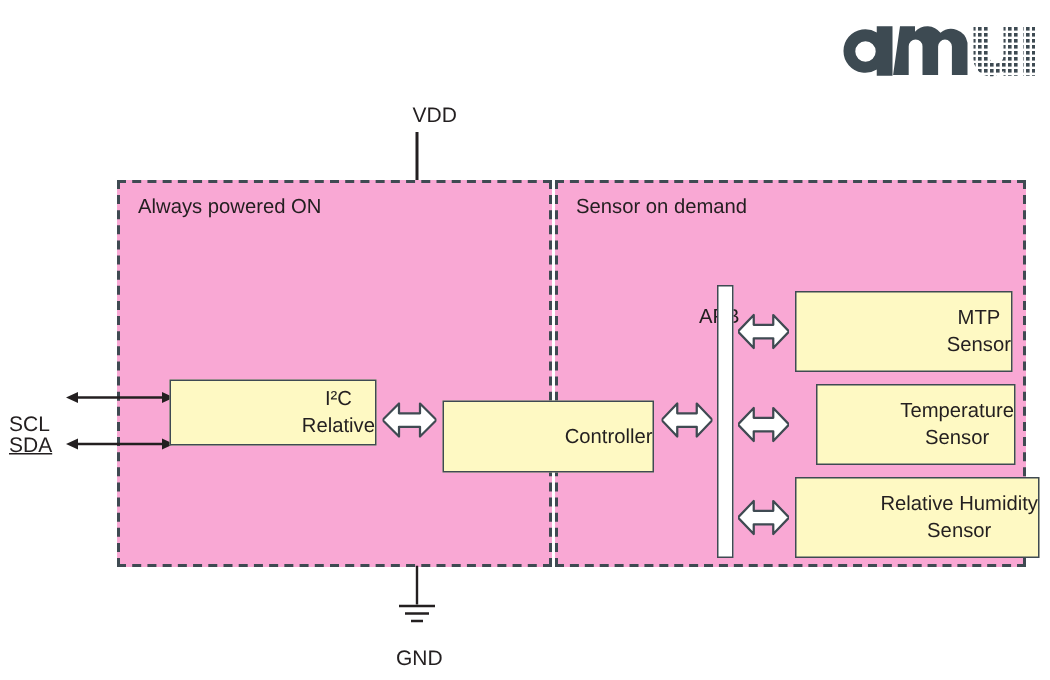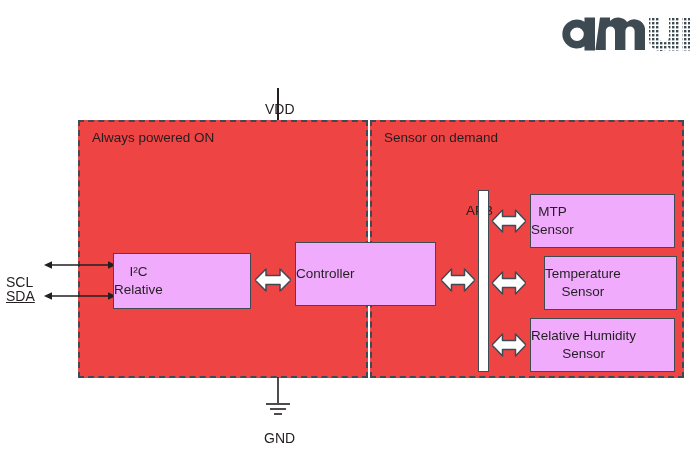--- a/index.html
+++ b/index.html
@@ -28,21 +28,21 @@
     position: absolute;
     left: 556px;
     top: 6px;
     width: 134px;
     height: 46px;
   }
 
   
   .region {
     position: absolute;
-    background: #ef4444;
+    background: #f9a8d4;
     border: 2px dashed #3f4a52;
     box-sizing: border-box;
   }
   #region-left {
     left: 78px;
     top: 120px;
     width: 290px;
     height: 258px;
   }
   #region-right {
@@ -56,36 +56,36 @@
     left: 12px;
     top: 8px;
     font-size: 13.5px;
     color: #231f20;
     white-space: nowrap;
   }
 
   
   .block {
     position: absolute;
-    background: #f0abfc;
+    background: #fef9c3;
     border: 1.6px solid #3f4a52;
     box-sizing: border-box;
     display: flex;
     align-items: center;
-    justify-content: flex-start;
+    justify-content: flex-end;
     text-align: center;
     font-size: 13.5px;
     line-height: 1.32;
     color: #231f20;
   }
-  #block-i2c      { left: 113px; top: 253px; width: 138px; height: 56px; }
-  #block-ctrl     { left: 295px; top: 242px; width: 141px; height: 64px; }
+  #block-i2c      { left: 113px; top: 253px; width: 138px; height: 44px; }
+  #block-ctrl     { left: 295px; top: 267px; width: 141px; height: 48px; }
   #block-mtp      { left: 530px; top: 194px; width: 145px; height: 54px; }
   #block-temp     { left: 544px; top: 256px; width: 133px; height: 54px; }
-  #block-rh       { left: 530px; top: 318px; width: 145px; height: 54px; }
+  #block-rh       { left: 530px; top: 318px; width: 163px; height: 54px; }
 
   
   #apb-bar {
     position: absolute;
     left: 478px;
     top: 190px;
     width: 11px;
     height: 182px;
     background: #ffffff;
     border: 1.6px solid #3f4a52;
@@ -112,21 +112,21 @@
 
   
   .pin-label {
     position: absolute;
     font-size: 14px;
     white-space: nowrap;
     color: #231f20;
   }
   #label-scl { left: 6px;  top: 274px; }
   #label-sda { left: 6px;  top: 288px; text-decoration: underline; }
-  #label-vdd { left: 265px; top: 68px; margin-top: 33px; }
+  #label-vdd { left: 275px; top: 68px; }
   #label-gnd { left: 264px; top: 430px; }
 
   .thin-arrow { position: absolute; }
   #arrow-scl { left: 44px; top: 257px; width: 72px; height: 16px; }
   #arrow-sda { left: 44px; top: 288px; width: 72px; height: 16px; }
 
   #vdd-line {
     position: absolute;
     left: 277px;
     top: 88px;

